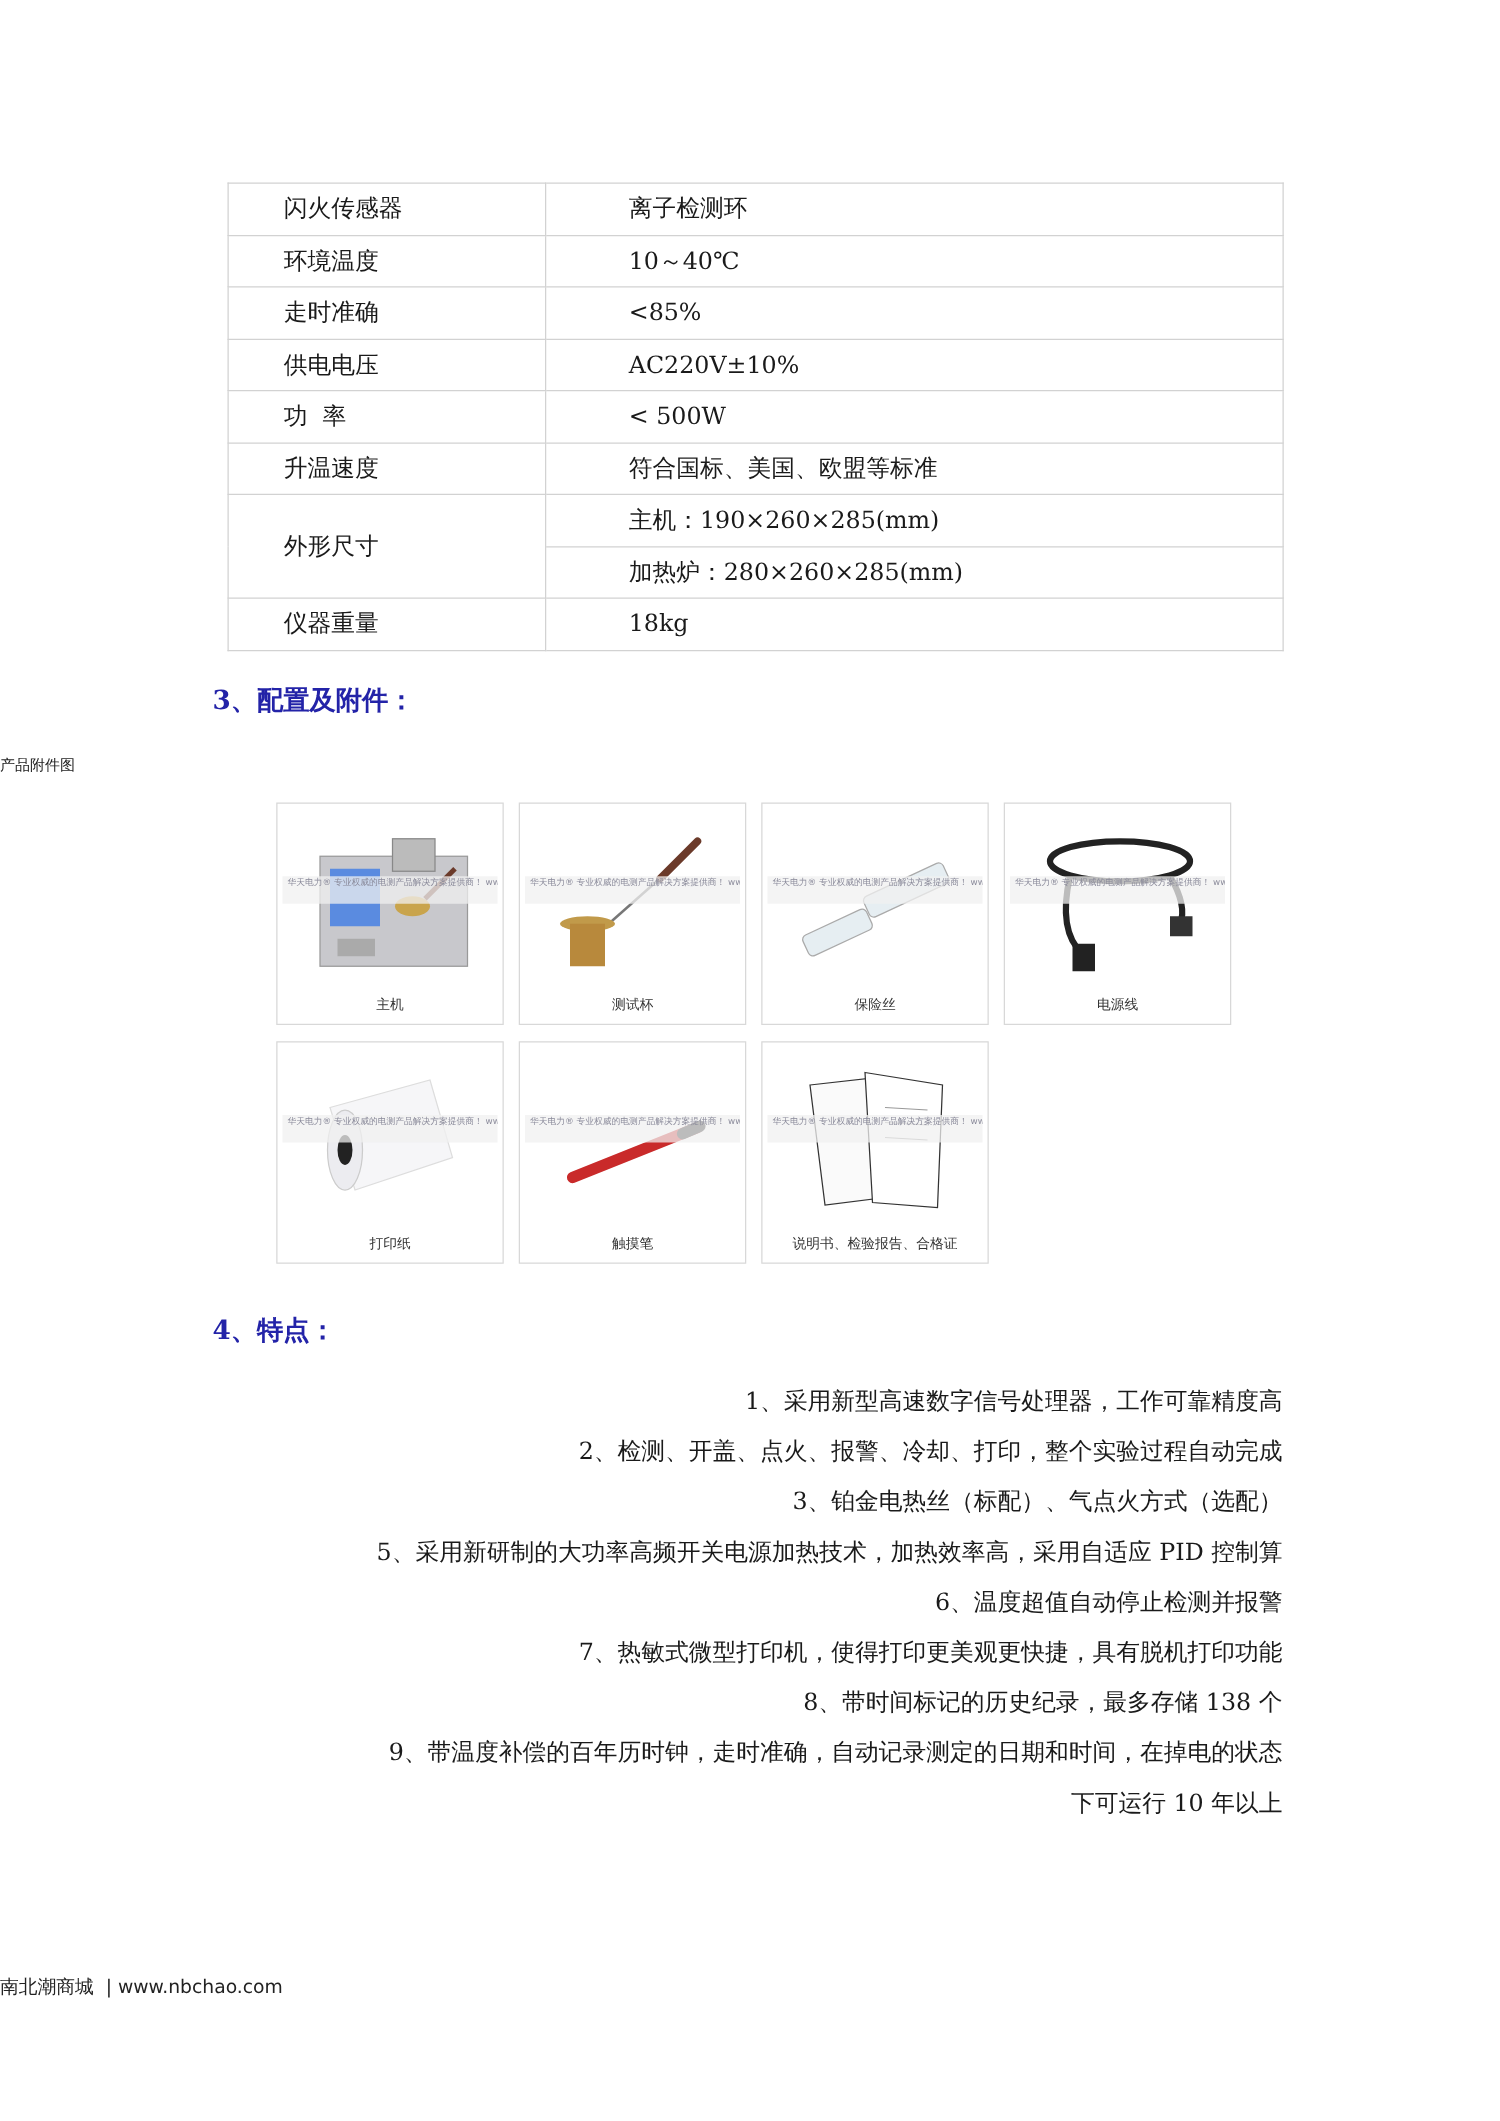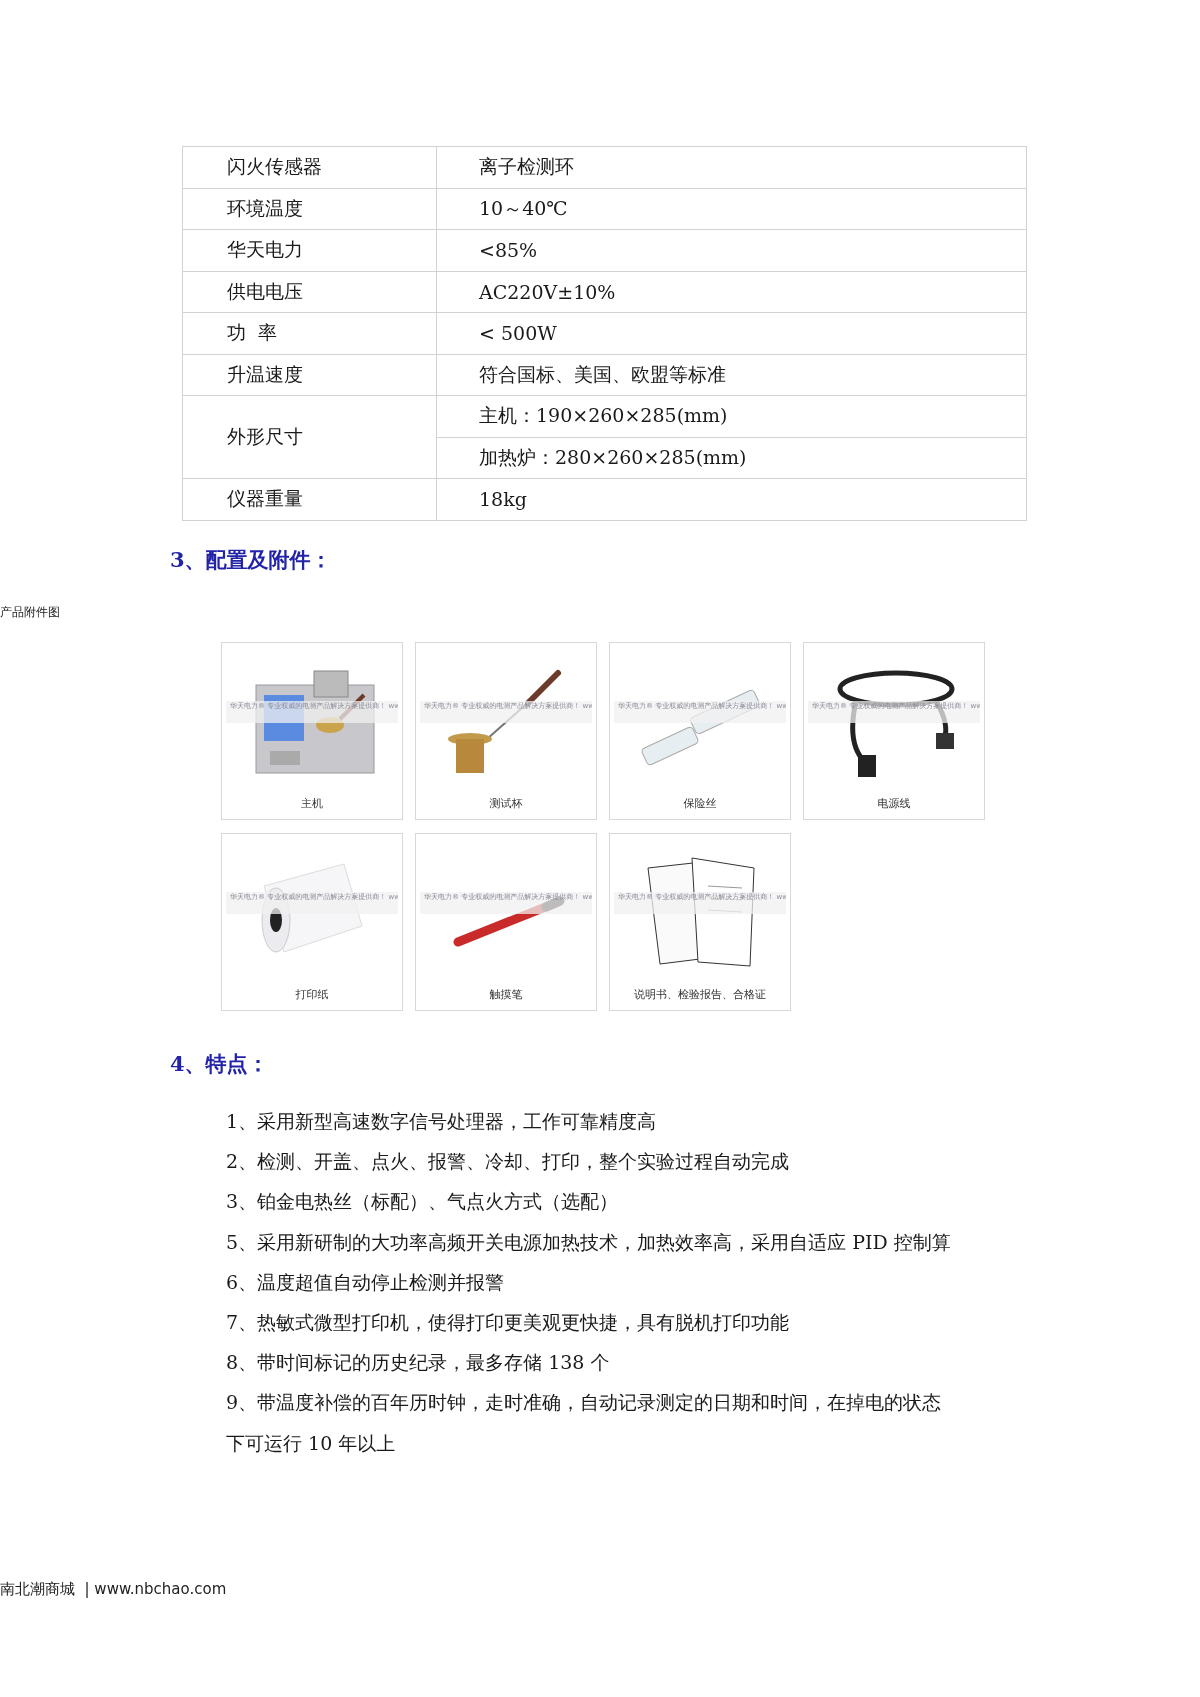--- a/index.html
+++ b/index.html
@@ -8,21 +8,21 @@
     font-family: "DejaVu Serif", "Liberation Serif", serif; color: #1a1a1a;
   }
   .spec-table {
     position: absolute; left: 182px; top: 146px; width: 845px;
     border-collapse: collapse; font-size: 19px;
   }
   .spec-table td {
     border: 1.5px solid #d2d2d2; height: 40.5px; padding: 0; vertical-align: middle;
   }
   .spec-table td.k { width: 254px; padding-left: 44px; box-sizing: border-box; margin-left: 20px; }
-  .spec-table td.v { padding-left: 42px; }
+  .spec-table td.v { padding-left: 66px; }
   .section-heading {
     position: absolute; left: 170px; font-size: 21px; color: #2323a8; margin: 0; font-weight: bold;
   }
   .gallery-title {
     position: absolute; left: 0; width: 1200px; top: 604px; text-align: left;
     font-family: "DejaVu Sans", sans-serif; font-size: 12px; color: #222;
   }
   .gallery {
     position: absolute; left: 221px; top: 642px; width: 800px;
     display: grid; grid-template-columns: repeat(4, 182px); column-gap: 12px; row-gap: 13px;
@@ -34,42 +34,42 @@
   .card .pic { position: absolute; left: 12px; top: 12px; width: 158px; height: 128px; }
   .card .cap {
     position: absolute; left: 0; right: 0; bottom: 8px; text-align: center;
     font-family: "DejaVu Sans", sans-serif; font-size: 11px; color: #333; margin-top: 29px;
   }
   .wm {
     position: absolute; left: 4px; right: 4px; top: 58px; height: 22px;
     background: rgba(240,240,240,0.75); font-family: "DejaVu Sans", sans-serif;
     font-size: 7px; color: #8a8a9a; line-height: 11px; padding-left: 4px; white-space: nowrap; overflow: hidden;
   }
-  .features { position: absolute; left: 226px; top: 1101px; width: 800px; font-size: 19px; }
+  .features { position: absolute; left: 226px; top: 1101px; width: 800px; font-size: 19px; text-align: right; }
   .features .line { height: 40.2px; line-height: 40px; white-space: nowrap; }
   .footer {
     position: absolute; left: 0; width: 1200px; top: 1580px; 
     font-family: "DejaVu Sans", sans-serif; font-size: 15px; color: #222;
   }
 </style>
 </head>
 <body>
 
 <table class="spec-table">
   <tbody>
       <tr>
         <td class="k">闪火传感器</td>
         <td class="v">离子检测环</td>
       </tr>
   <tr>
         <td class="k">环境温度</td>
         <td class="v">10～40℃</td>
       </tr>
   <tr>
-        <td class="k">华天电力</td>
+        <td class="k">走时准确</td>
         <td class="v">&lt;85%</td>
       </tr>
   <tr>
         <td class="k">供电电压</td>
         <td class="v">AC220V±10%</td>
       </tr>
   <tr>
         <td class="k" style="white-space:pre">功  率</td>
         <td class="v">&lt; 500W</td>
       </tr>

